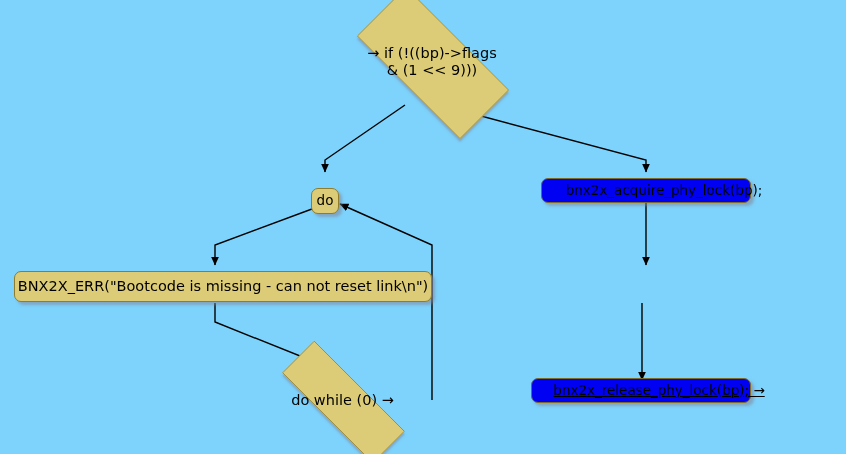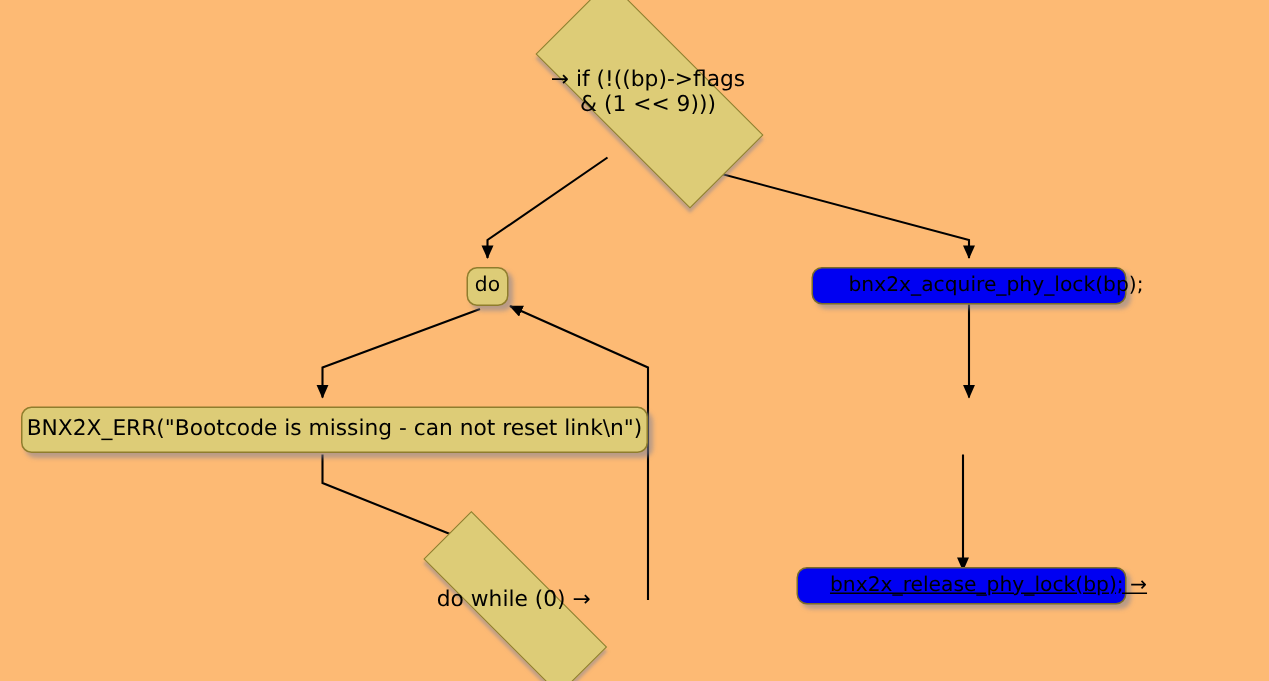--- a/index.html
+++ b/index.html
@@ -7,21 +7,21 @@
     padding: 0;
     background: #ffffff;
   }
   body {
     font-family: "DejaVu Sans", sans-serif;
   }
   #canvas {
     position: relative;
     width: 846px;
     height: 454px;
-    background: #fdba74;
+    background: #7dd3fc;
     overflow: hidden;
   }
   #edges {
     position: absolute;
     left: 0;
     top: 0;
     width: 846px;
     height: 454px;
     pointer-events: none;
   }
@@ -76,21 +76,21 @@
     line-height: 1.18;
   }
 
   
   #cond-flags {
     left: 330px; top: 14px;
     width: 204px; height: 96px;
     font-size: 14.5px;
   }
   #do-node {
-    left: 311px; top: 178px;
+    left: 311px; top: 188px;
     width: 28px; height: 26px;
     font-size: 13.5px;
   }
   #acquire-lock {
     left: 541px; top: 178px;
     width: 210px; height: 25px;
     font-size: 13.5px;
   }
   #err-bootcode {
     left: 14px; top: 271px;

